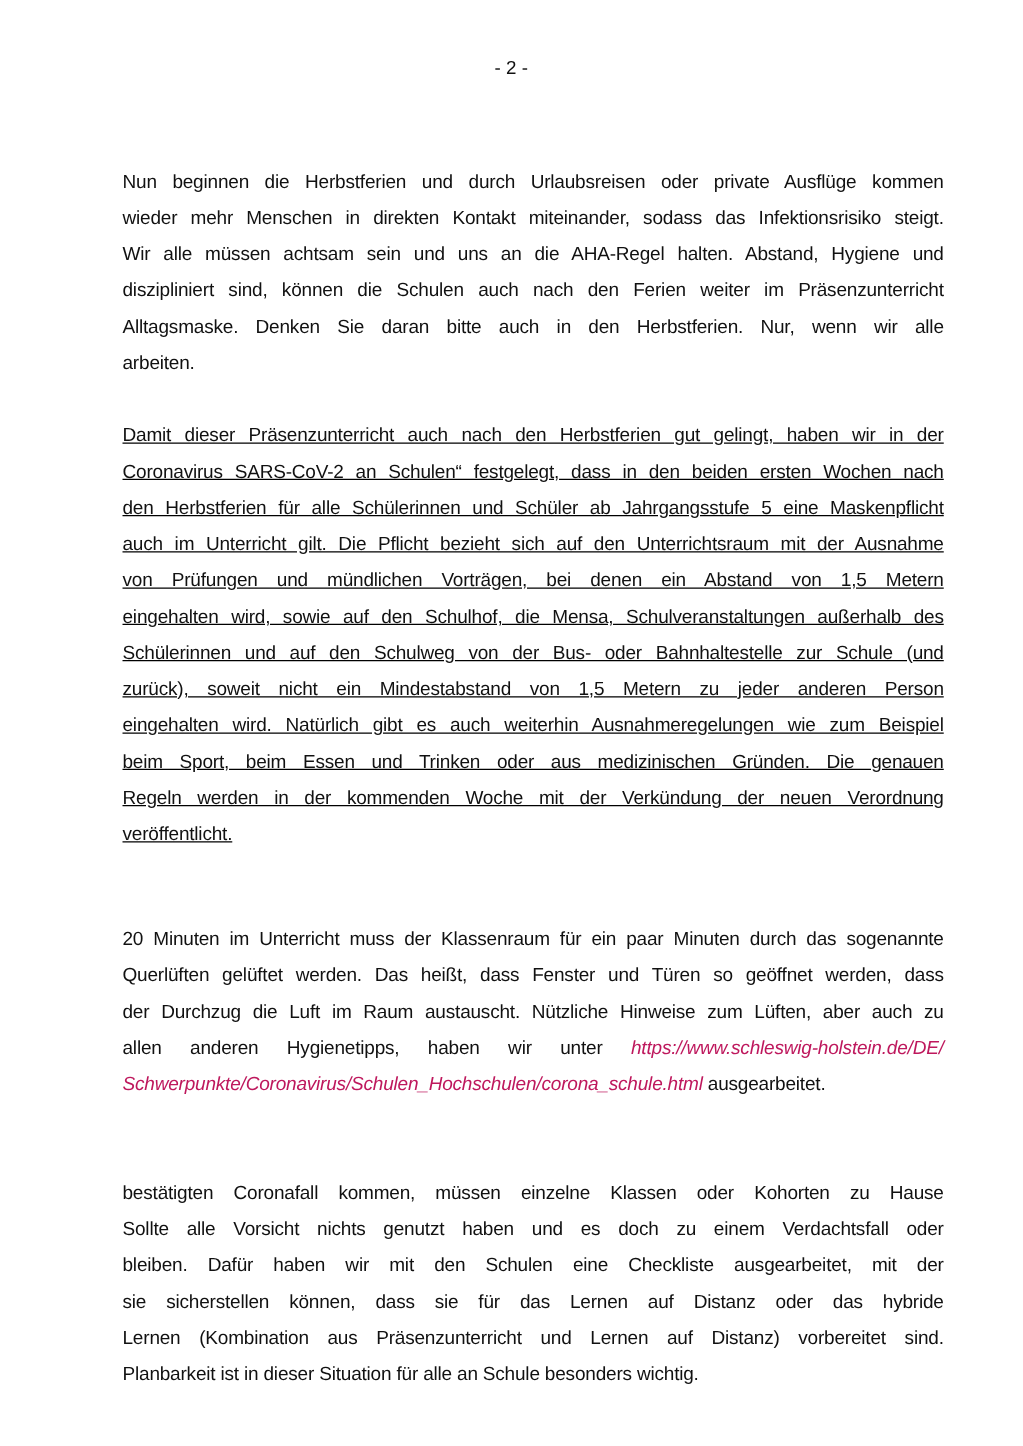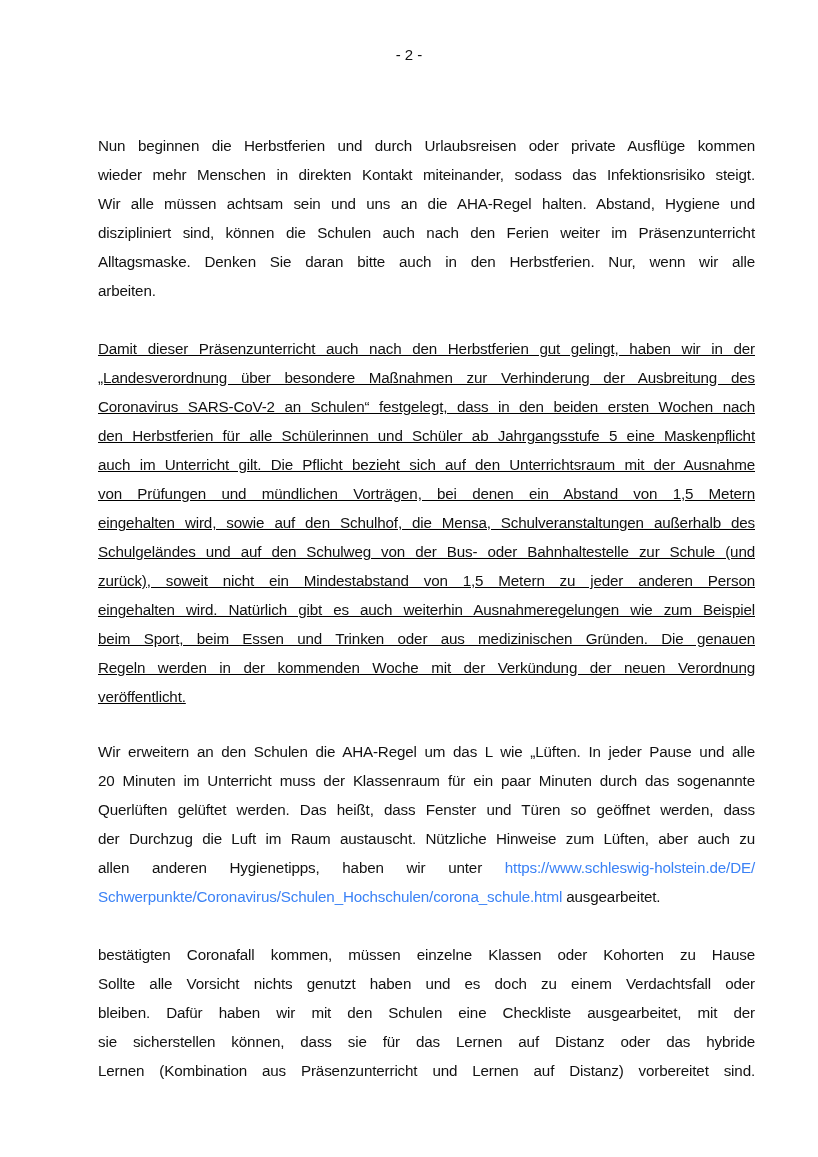--- a/index.html
+++ b/index.html
@@ -9,65 +9,64 @@
     position: absolute; top: 46px; left: 0; width: 818px; text-align: center;
     font-family: "Liberation Sans", sans-serif; font-size: 15px; color: #111;
   }
   .para { position: absolute; left: 98px; width: 657px; }
   .line {
     font-family: "Liberation Sans", sans-serif; font-size: 15.2px; color: #111;
     height: 29px; line-height: 29px; white-space: nowrap;
     text-align: justify; text-align-last: justify; letter-spacing: -0.15px;
   }
   .line.last { text-align-last: left; }
-  .link { color: #3b82f6; }
+  .link { color: #be185d; font-style: italic; }
 </style>
 </head>
 <body>
 
 <div class="page">
   <div class="page-number">- 2 -</div>
 
   <div class="para" style="top:131px;">
     <div class="line">Nun beginnen die Herbstferien und durch Urlaubsreisen oder private Ausflüge kommen</div>
     <div class="line">wieder mehr Menschen in direkten Kontakt miteinander, sodass das Infektionsrisiko steigt.</div>
     <div class="line">Wir alle müssen achtsam sein und uns an die AHA-Regel halten. Abstand, Hygiene und</div>
     <div class="line">diszipliniert sind, können die Schulen auch nach den Ferien weiter im Präsenzunterricht</div>
     <div class="line">Alltagsmaske. Denken Sie daran bitte auch in den Herbstferien. Nur, wenn wir alle</div>
     <div class="line last">arbeiten.</div>
   </div>
 
   <div class="para" style="top:334px;text-decoration:underline;">
     <div class="line">Damit dieser Präsenzunterricht auch nach den Herbstferien gut gelingt, haben wir in der</div>
-    <div class="line">„Landesverordnung über besondere Maßnahmen zur Verhinderung der Ausbreitung des</div>
     <div class="line">Coronavirus SARS-CoV-2 an Schulen“ festgelegt, dass in den beiden ersten Wochen nach</div>
     <div class="line">den Herbstferien für alle Schülerinnen und Schüler ab Jahrgangsstufe 5 eine Maskenpflicht</div>
     <div class="line">auch im Unterricht gilt. Die Pflicht bezieht sich auf den Unterrichtsraum mit der Ausnahme</div>
     <div class="line">von Prüfungen und mündlichen Vorträgen, bei denen ein Abstand von 1,5 Metern</div>
     <div class="line">eingehalten wird, sowie auf den Schulhof, die Mensa, Schulveranstaltungen außerhalb des</div>
-    <div class="line">Schulgeländes und auf den Schulweg von der Bus- oder Bahnhaltestelle zur Schule (und</div>
+    <div class="line">Schülerinnen und auf den Schulweg von der Bus- oder Bahnhaltestelle zur Schule (und</div>
     <div class="line">zurück), soweit nicht ein Mindestabstand von 1,5 Metern zu jeder anderen Person</div>
     <div class="line">eingehalten wird. Natürlich gibt es auch weiterhin Ausnahmeregelungen wie zum Beispiel</div>
     <div class="line">beim Sport, beim Essen und Trinken oder aus medizinischen Gründen. Die genauen</div>
     <div class="line">Regeln werden in der kommenden Woche mit der Verkündung der neuen Verordnung</div>
     <div class="line last">veröffentlicht.</div>
   </div>
 
   <div class="para" style="top:737px;">
-    <div class="line">Wir erweitern an den Schulen die AHA-Regel um das L wie „Lüften. In jeder Pause und alle</div>
     <div class="line">20 Minuten im Unterricht muss der Klassenraum für ein paar Minuten durch das sogenannte</div>
     <div class="line">Querlüften gelüftet werden. Das heißt, dass Fenster und Türen so geöffnet werden, dass</div>
     <div class="line">der Durchzug die Luft im Raum austauscht. Nützliche Hinweise zum Lüften, aber auch zu</div>
     <div class="line">
       <span>allen anderen Hygienetipps, haben wir unter</span>
       <a class="link">https://www.schleswig-holstein.de/DE/</a>
     </div>
     <div class="line last"><a class="link">Schwerpunkte/Coronavirus/Schulen_Hochschulen/corona_schule.html</a><span> ausgearbeitet.</span></div>
   </div>
 
   <div class="para" style="top:940px;">
     <div class="line">bestätigten Coronafall kommen, müssen einzelne Klassen oder Kohorten zu Hause</div>
     <div class="line">Sollte alle Vorsicht nichts genutzt haben und es doch zu einem Verdachtsfall oder</div>
     <div class="line">bleiben. Dafür haben wir mit den Schulen eine Checkliste ausgearbeitet, mit der</div>
     <div class="line">sie sicherstellen können, dass sie für das Lernen auf Distanz oder das hybride</div>
     <div class="line">Lernen (Kombination aus Präsenzunterricht und Lernen auf Distanz) vorbereitet sind.</div>
+    <div class="line last">Planbarkeit ist in dieser Situation für alle an Schule besonders wichtig.</div>
   </div>
 </div>
 
 </body></html>

